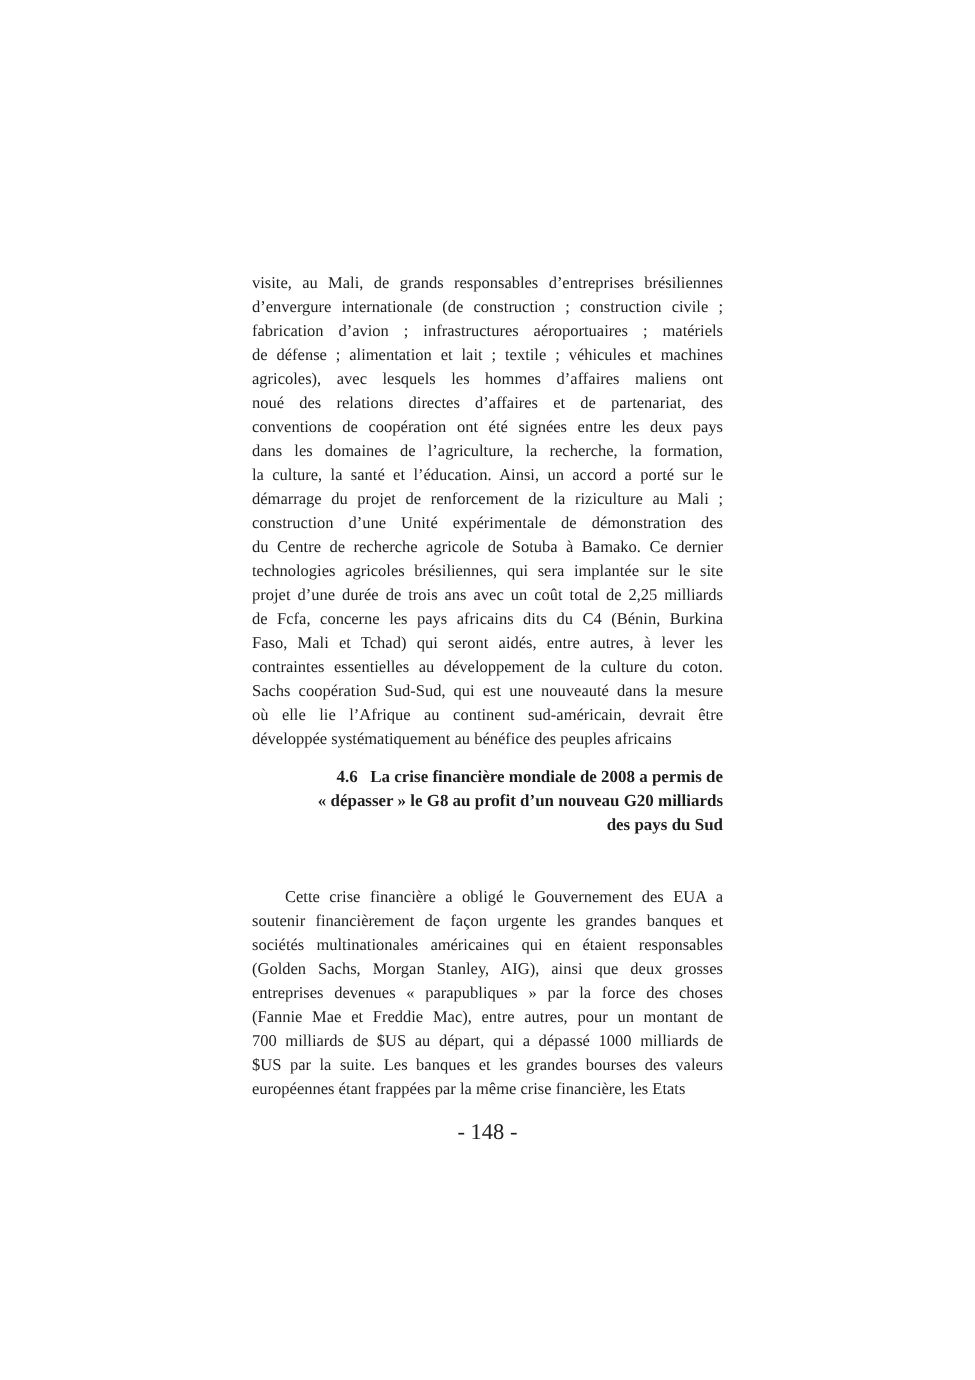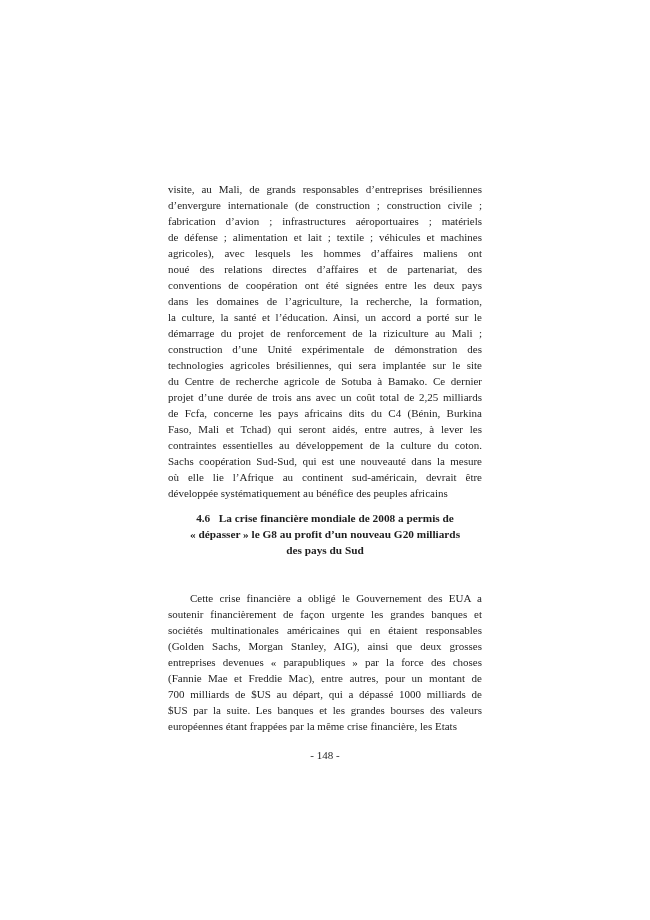--- a/index.html
+++ b/index.html
@@ -35,52 +35,52 @@
   .indent-first .line:first-child {
     text-indent: 22px;
     margin-top: 32px;
   }
   .heading {
     margin-top: 9px;
     font-weight: bold;
     font-size: 11.3px;
   }
   .heading .line {
-    text-align: center;
+    text-align: right;
     white-space: pre-wrap;
   }
   .pageno {
     position: absolute;
     left: 168px;
     top: 747px;
     width: 314px;
     text-align: center;
-    font-size: 11px;
+    font-size: 15px;
     line-height: 16px;
   }
 </style>
 </head>
 <body>
 
 <div class="page">
   <div class="textblock">
     <div class="para">
         <div class="line">visite, au Mali, de grands responsables d’entreprises brésiliennes</div>
         <div class="line">d’envergure internationale (de construction ; construction civile ;</div>
         <div class="line">fabrication d’avion ; infrastructures aéroportuaires ; matériels</div>
         <div class="line">de défense ; alimentation et lait ; textile ; véhicules et machines</div>
         <div class="line">agricoles), avec lesquels les hommes d’affaires maliens ont</div>
         <div class="line">noué des relations directes d’affaires et de partenariat, des</div>
         <div class="line">conventions de coopération ont été signées entre les deux pays</div>
         <div class="line">dans les domaines de l’agriculture, la recherche, la formation,</div>
         <div class="line">la culture, la santé et l’éducation. Ainsi, un accord a porté sur le</div>
         <div class="line">démarrage du projet de renforcement de la riziculture au Mali ;</div>
         <div class="line">construction d’une Unité expérimentale de démonstration des</div>
+        <div class="line">du Centre de recherche agricole de Sotuba à Bamako. Ce dernier</div>
         <div class="line">technologies agricoles brésiliennes, qui sera implantée sur le site</div>
-        <div class="line">du Centre de recherche agricole de Sotuba à Bamako. Ce dernier</div>
         <div class="line">projet d’une durée de trois ans avec un coût total de 2,25 milliards</div>
         <div class="line">de Fcfa, concerne les pays africains dits du C4 (Bénin, Burkina</div>
         <div class="line">Faso, Mali et Tchad) qui seront aidés, entre autres, à lever les</div>
         <div class="line">contraintes essentielles au développement de la culture du coton.</div>
         <div class="line">Sachs coopération Sud-Sud, qui est une nouveauté dans la mesure</div>
         <div class="line">où elle lie l’Afrique au continent sud-américain, devrait être</div>
         <div class="line">développée systématiquement au bénéfice des peuples africains</div>
       </div>
     <div class="heading">
         <div class="line">4.6   La crise financière mondiale de 2008 a permis de</div>

